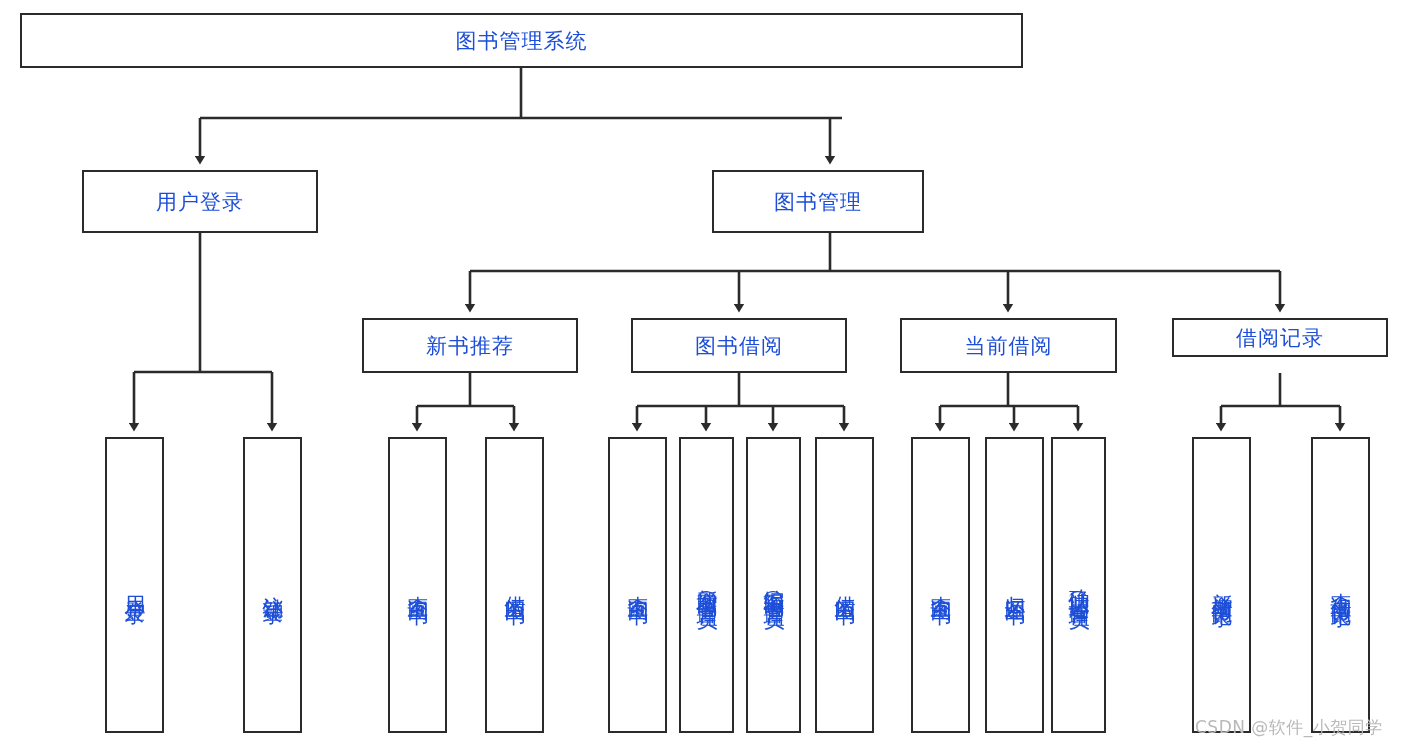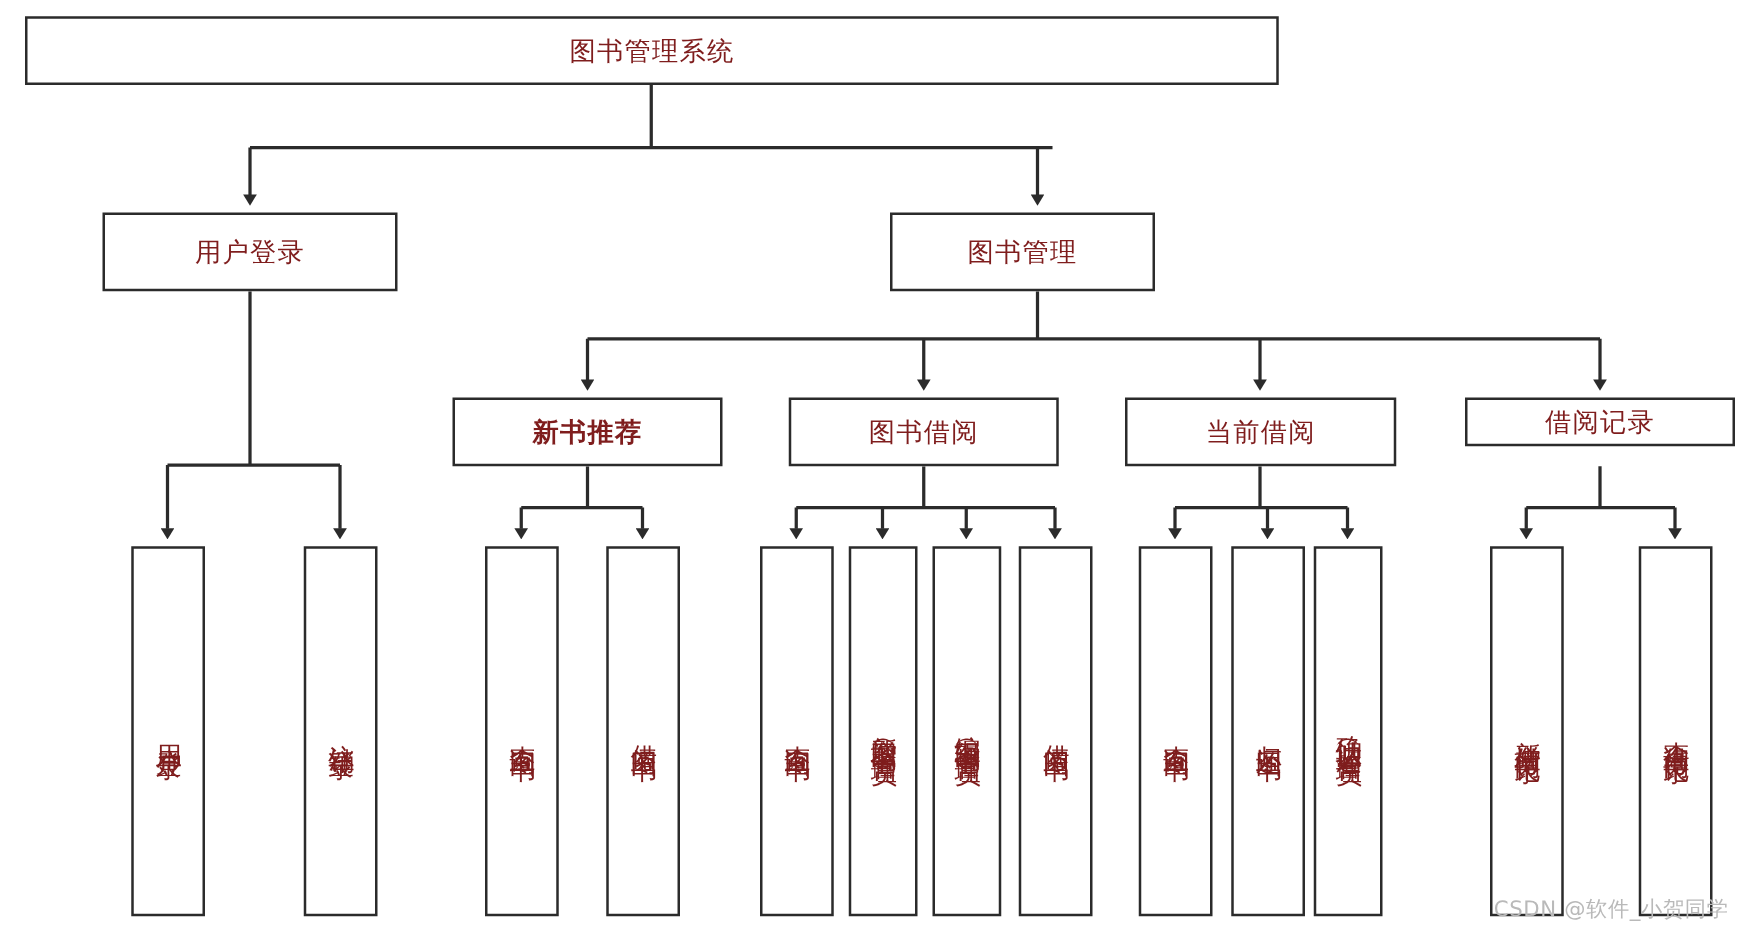--- a/index.html
+++ b/index.html
@@ -25,21 +25,21 @@
     height: 747px;
   }
   .node {
     position: absolute;
     box-sizing: border-box;
     border: 2.5px solid #2b2b2b;
     background: #ffffff;
     display: flex;
     align-items: center;
     justify-content: center;
-    color: #7f1d1d;
+    color: #1d4ed8;
   }
   .node.horiz {
     font-size: 21px;
     letter-spacing: 1px;
   }
   .node.vert {
     writing-mode: vertical-rl;
     text-orientation: upright;
     font-size: 21px;
     letter-spacing: 3px;
@@ -139,21 +139,21 @@
   </div>
 
   <div class="node horiz" style="left:82px; top:170px; width:236px; height:63px;">
     <span class="label">用户登录</span>
   </div>
 
   <div class="node horiz" style="left:712px; top:170px; width:212px; height:63px;">
     <span class="label">图书管理</span>
   </div>
 
-  <div class="node horiz" style="left:362px; top:318px; width:216px; height:55px;font-weight:bold;">
+  <div class="node horiz" style="left:362px; top:318px; width:216px; height:55px;">
     <span class="label">新书推荐</span>
   </div>
 
   <div class="node horiz" style="left:631px; top:318px; width:216px; height:55px;">
     <span class="label">图书借阅</span>
   </div>
 
   <div class="node horiz" style="left:900px; top:318px; width:217px; height:55px;">
     <span class="label">当前借阅</span>
   </div>

